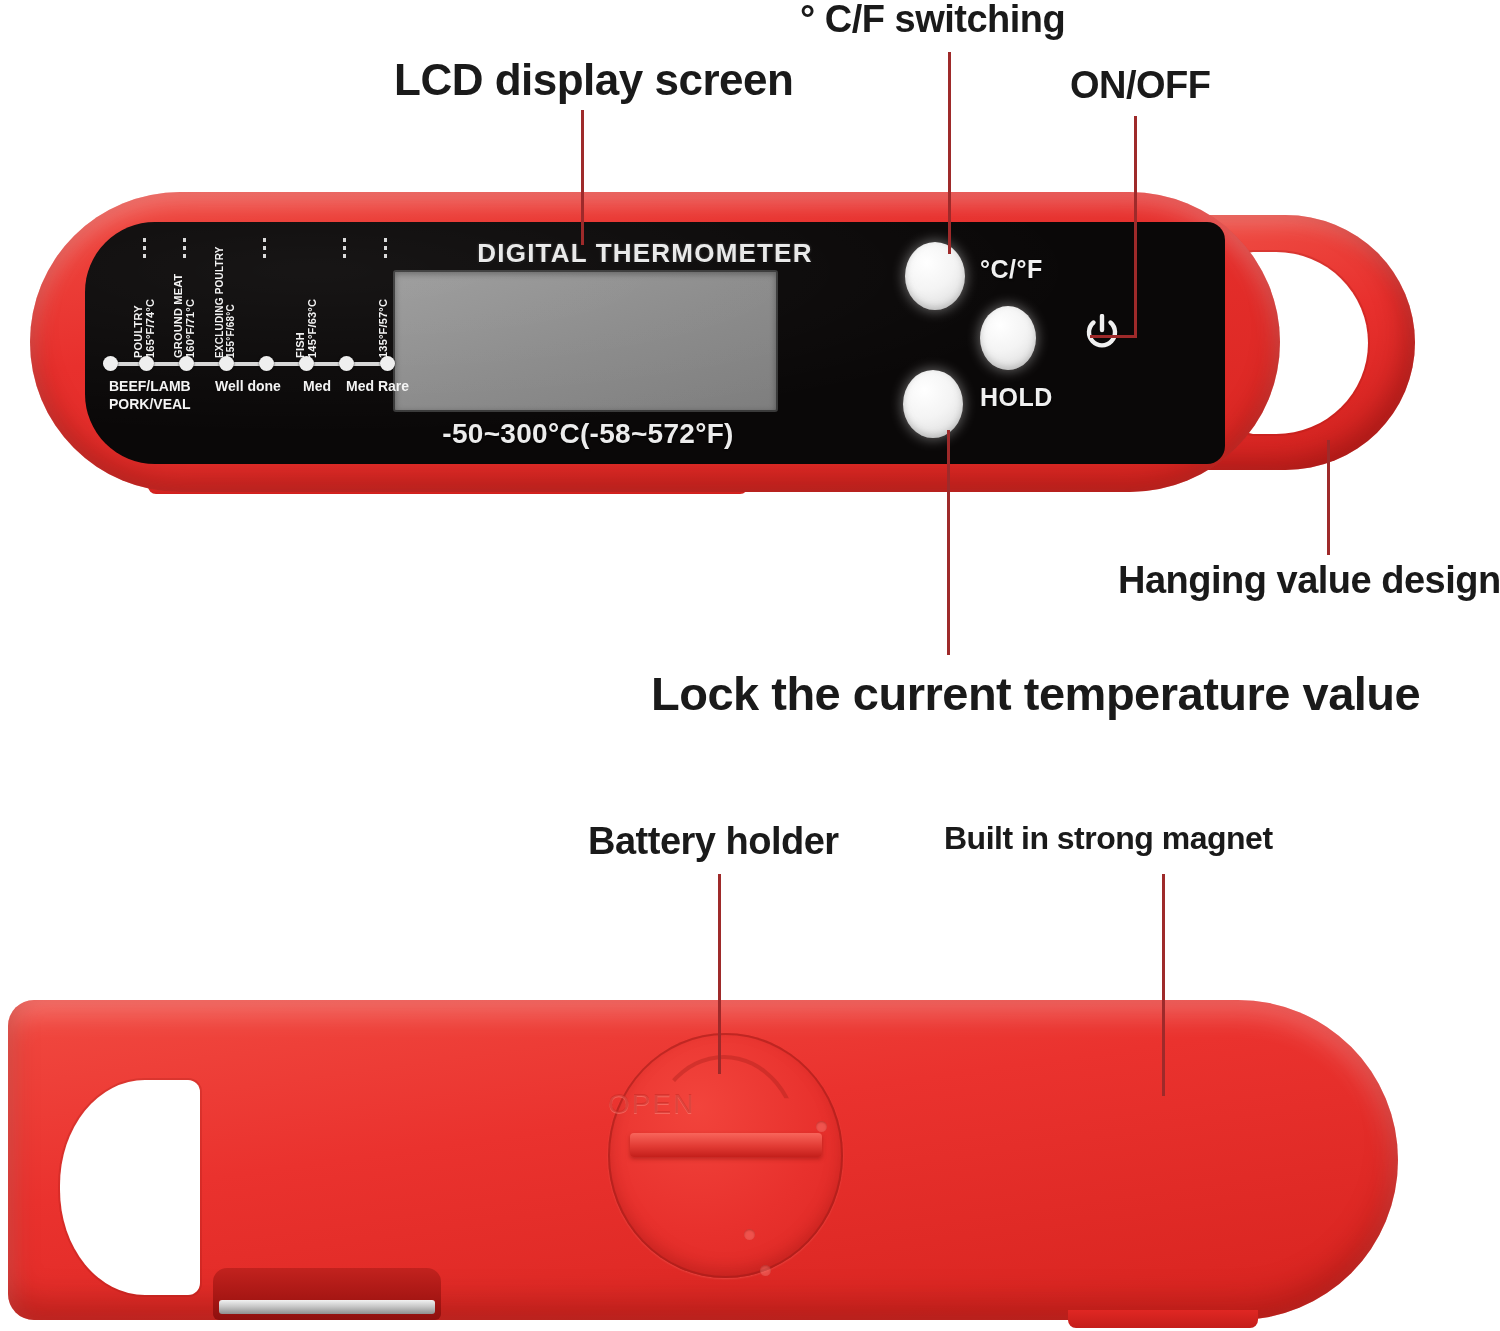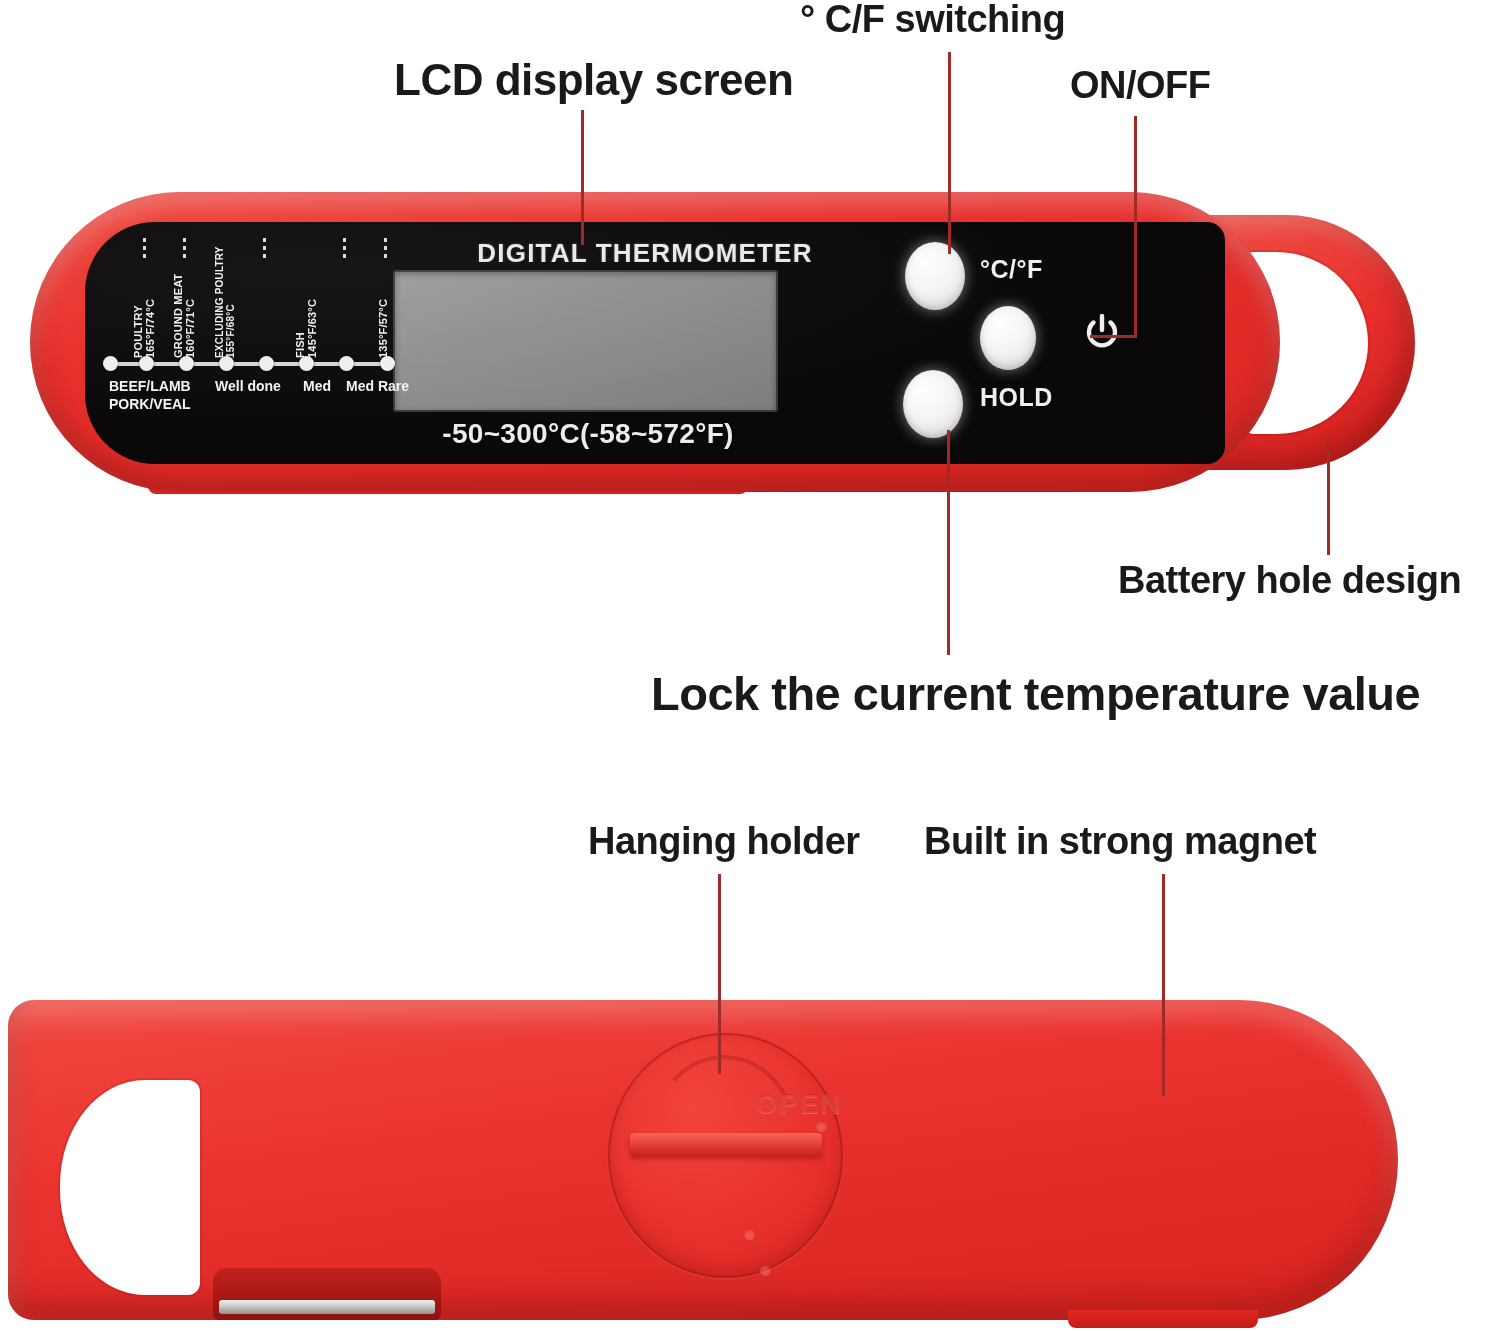--- a/index.html
+++ b/index.html
@@ -225,23 +225,23 @@
     border: 4px solid rgba(170,32,27,.40);
     border-bottom-color: transparent;
     border-left-color: transparent;
     border-right-color: transparent;
     border-radius: 50% 50% 0 0 / 100% 100% 0 0;
   }
   #battery-open-text {
     position: absolute;
     left: 0; top: 55px;
     width: 100%;
-    text-align: right;
+    text-align: left;
     font-size: 28px;
-    font-weight: bold;
+    font-weight: normal;
     letter-spacing: 2px;
     color: rgba(198,42,36,.55);
     text-shadow: 0 1px 0 rgba(255,150,140,.45);
   }
   #battery-slot {
     position: absolute;
     left: 22px; top: 100px;
     width: 192px; height: 24px;
     border-radius: 4px;
     background: linear-gradient(180deg,#f8655b 0%, #e23b34 55%, #c41f1b 100%);
@@ -377,23 +377,23 @@
 <div class="callout" id="co-lcd" style="left:394px; top:58px; font-size:44px">LCD display screen</div>
 <div class="leader leader-v" style="left:581px; top:110px; height:135px;"></div>
 
 <div class="callout" id="co-cf" style="left:800px; top:0px; font-size:38px">° C/F switching</div>
 <div class="leader leader-v" style="left:948px; top:52px; height:202px;"></div>
 
 <div class="callout" id="co-onoff" style="left:1070px; top:66px; font-size:38px">ON/OFF</div>
 <div class="leader leader-v" style="left:1134px; top:116px; height:222px;"></div>
 <div class="leader leader-h" style="left:1090px; top:335px; width:47px;"></div>
 
-<div class="callout" id="co-hanging" style="left:1118px; top:561px; font-size:38px">Battery hole design</div>
+<div class="callout" id="co-hanging" style="left:1118px; top:561px; font-size:38px">Hanging value design</div>
 <div class="leader leader-v" style="left:1327px; top:440px; height:115px;"></div>
 
 <div class="callout" id="co-hold" style="left:651px; top:670px; font-size:47px">Lock the current temperature value</div>
 <div class="leader leader-v" style="left:947px; top:430px; height:225px;"></div>
 
-<div class="callout" id="co-battery" style="left:588px; top:822px; font-size:38px">Hanging holder</div>
+<div class="callout" id="co-battery" style="left:588px; top:822px; font-size:38px">Battery holder</div>
 <div class="leader leader-v" style="left:718px; top:874px; height:200px;"></div>
 
-<div class="callout" id="co-magnet" style="left:924px; top:822px; font-size:38px">Built in strong magnet</div>
+<div class="callout" id="co-magnet" style="left:944px; top:822px; font-size:32px">Built in strong magnet</div>
 <div class="leader leader-v" style="left:1162px; top:874px; height:222px;"></div>
 
 </body></html>

